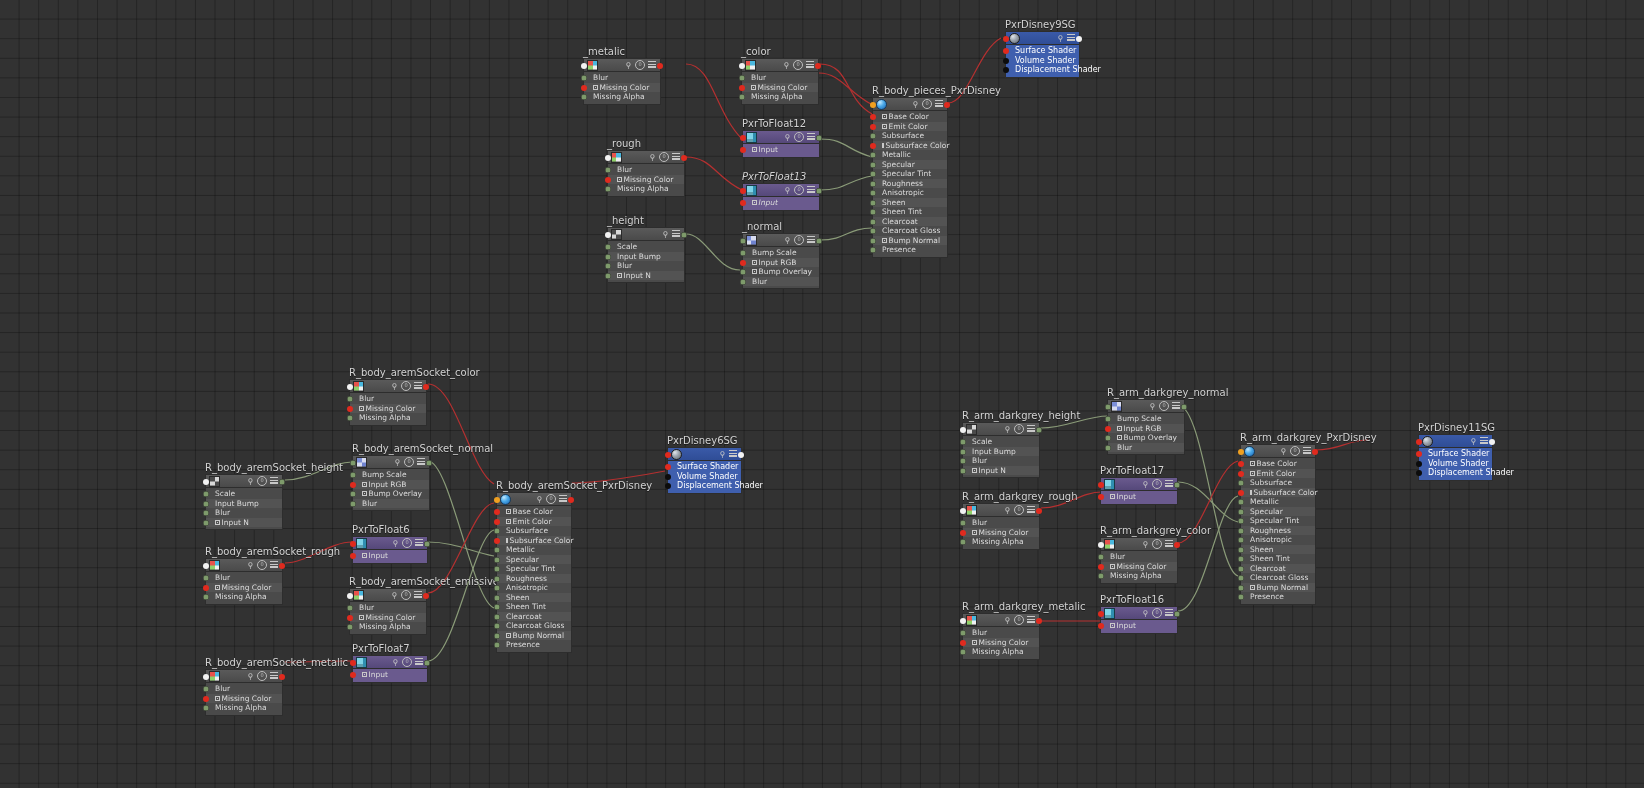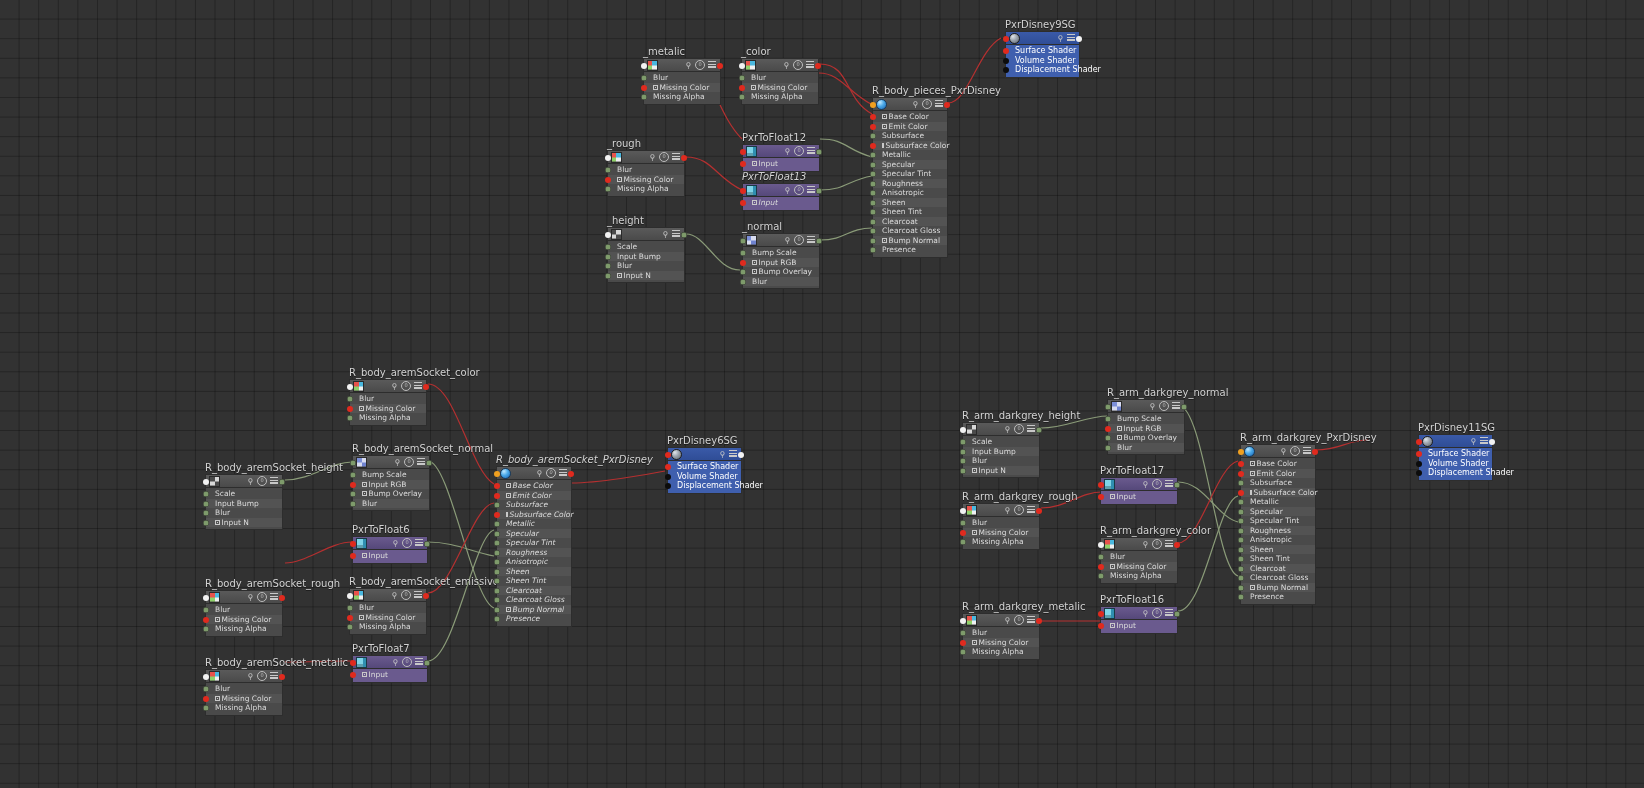--- a/index.html
+++ b/index.html
@@ -171,21 +171,21 @@
       <path d="M1178,543 C1200,543 1216,466 1238,461" stroke="#b53030"></path>
 
       <path d="M1041,621 C1068,621 1080,621 1102,621" stroke="#b53030"></path>
 
       <path d="M1178,611 C1204,611 1218,500 1238,496" stroke="#8a9b78"></path>
 
       <path d="M1316,450 C1340,450 1348,440 1368,440" stroke="#b53030"></path>
     </g>
   </svg>
 
-  <div class="node" style="left:643px;top:58px;width:78px;">
+  <div class="node" style="left:583px;top:58px;width:78px;">
     <div class="title">_metalic</div>
     <div class="hdr">
       <div class="p w phdr left"></div>
       <div class="ico chk4"></div>
       <div class="spacer"></div>
       <div class="ico pin">⚲</div>
       <div class="ico clock">0</div>
       <div class="ico menu"></div>
       <div class="p r phdr right"></div>
     </div>
@@ -319,21 +319,21 @@
           <span class="bx"></span>
           <span class="lbl">Bump Overlay</span>
         </div>
       <div class="row alt">
           <div class="p g left" style="top:2px;"></div>
           <span class="lbl">Blur</span>
         </div>
     </div>
   </div>
 
-  <div class="node" style="left:742px;top:144px;width:78px;">
+  <div class="node" style="left:742px;top:130px;width:78px;">
     <div class="title">PxrToFloat12</div>
     <div class="hdr purple">
       <div class="p r phdr left"></div>
       <div class="ico tofloat"></div>
       <div class="spacer"></div>
       <div class="ico pin">⚲</div>
       <div class="ico clock">0</div>
       <div class="ico menu"></div>
       <div class="p g phdr right"></div>
     </div>
@@ -557,21 +557,21 @@
           <span class="bx"></span>
           <span class="lbl">Bump Overlay</span>
         </div>
       <div class="row alt">
           <div class="p g left" style="top:2px;"></div>
           <span class="lbl">Blur</span>
         </div>
     </div>
   </div>
 
-  <div class="node" style="left:205px;top:590px;width:78px;">
+  <div class="node" style="left:205px;top:558px;width:78px;">
     <div class="title">R_body_aremSocket_rough</div>
     <div class="hdr">
       <div class="p w phdr left"></div>
       <div class="ico chk4"></div>
       <div class="spacer"></div>
       <div class="ico pin">⚲</div>
       <div class="ico clock">0</div>
       <div class="ico menu"></div>
       <div class="p r phdr right"></div>
     </div>
@@ -681,21 +681,21 @@
     </div>
     <div class="body purple">
       <div class="row">
           <div class="p r left" style="top:2px;"></div>
           <span class="bx"></span>
           <span class="lbl">Input</span>
         </div>
     </div>
   </div>
 
-  <div class="node" style="left:496px;top:466px;width:76px;font-style:italic;">
+  <div class="node" style="left:496px;top:492px;width:76px;">
     <div class="title">R_body_aremSocket_PxrDisney</div>
     <div class="hdr disney">
       <div class="p o phdr left"></div>
       <div class="ico ball"></div>
       <div class="spacer"></div>
       <div class="ico pin">⚲</div>
       <div class="ico clock">0</div>
       <div class="ico menu"></div>
       <div class="p r phdr right"></div>
     </div>

